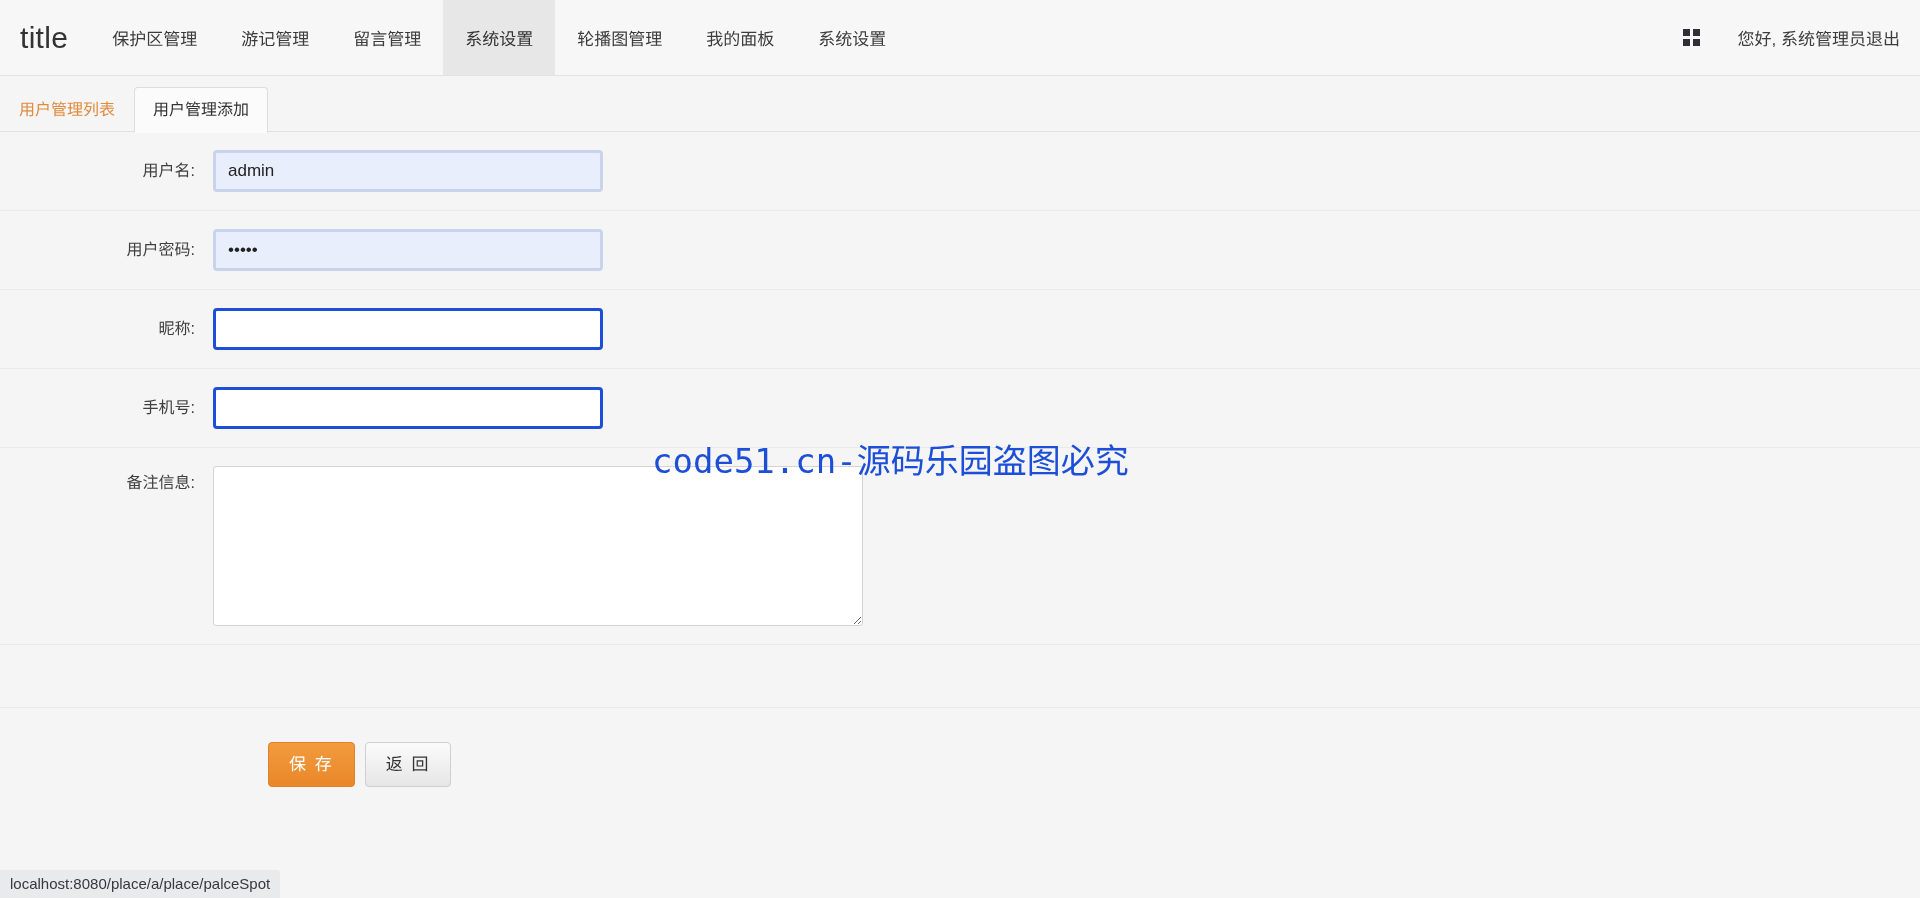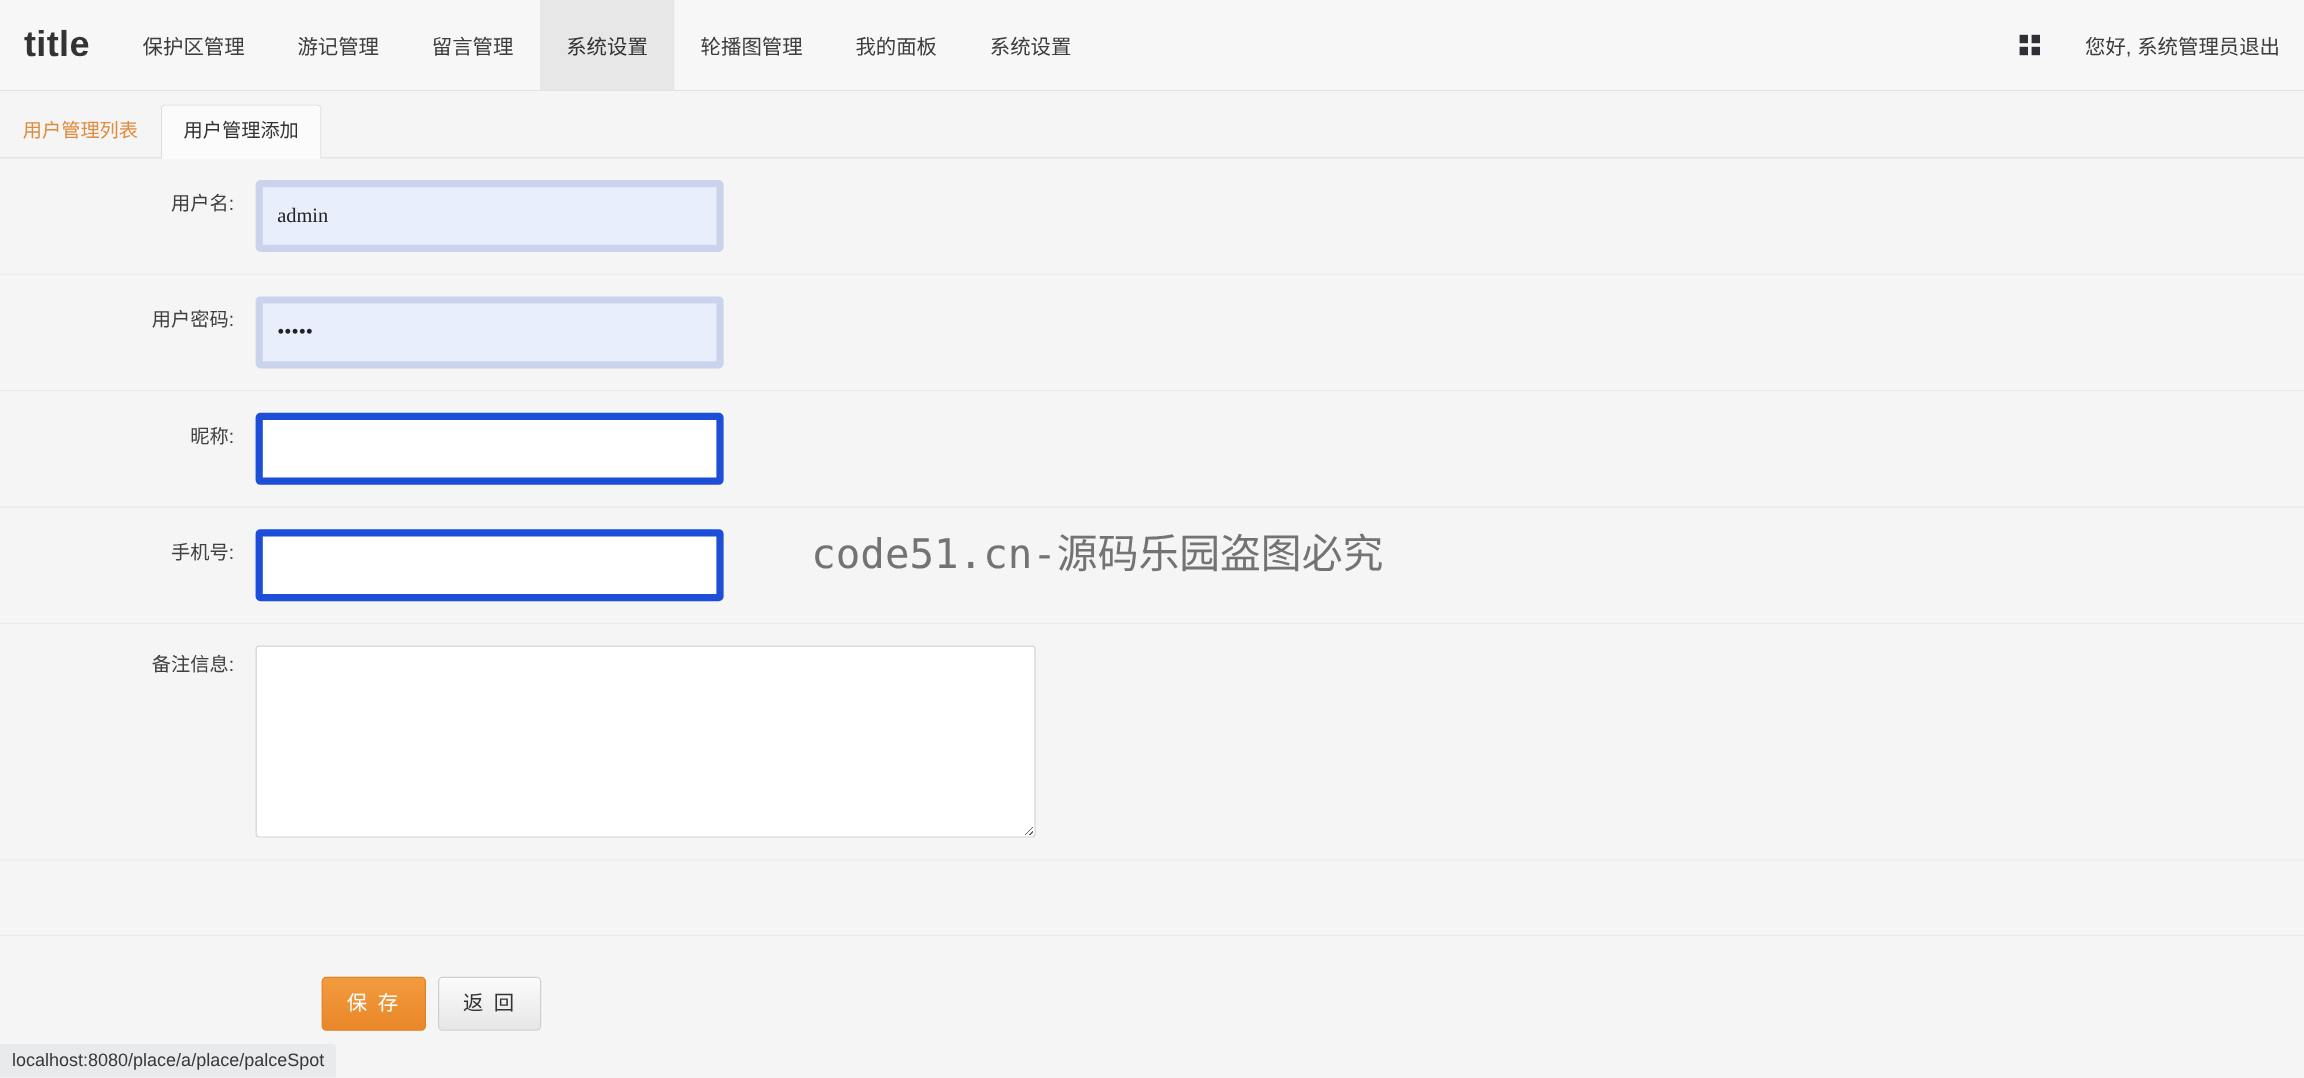--- a/index.html
+++ b/index.html
@@ -28,21 +28,21 @@
     position: relative;
     box-sizing: border-box;
   }
   .brand {
     display: flex;
     align-items: center;
     padding: 0 22px 0 20px;
     font-size: 30px;
     line-height: 1;
     color: #333;
-    font-weight: 700;
+    font-weight: 400;
     letter-spacing: 0.3px;
     cursor: pointer;
     user-select: none;
   }
   .nav-list {
     display: flex;
     align-items: stretch;
     list-style: none;
     margin: 0;
     padding: 0;
@@ -168,28 +168,28 @@
     line-height: 42px;
     box-sizing: border-box;
     user-select: none;
   }
   .form-label.top-align { line-height: 34px; }
   .form-control {
     flex: 1;
   }
   input.text-input {
     width: 390px;
-    height: 60px;
+    height: 42px;
     box-sizing: border-box;
     padding: 6px 12px;
     font-size: 17px;
-    font-family: Liberation Serif, serif;
+    font-family: Liberation Sans, sans-serif;
     color: #333;
     background: #ffffff;
-    border: 6px solid #1d4ed8;
+    border: 3px solid #1d4ed8;
     border-radius: 4px;
     outline: none;
   }
   input.text-input.autofilled {
     background: #e8eefb;
     border-color: #c9d4ec;
     color: #222;
   }
   input.text-input::placeholder { color: #b4b4b4; }
   textarea.area-input {
@@ -240,25 +240,25 @@
   .btn-default {
     background: #f0f0f0;
     background-image: linear-gradient(to bottom, #fbfbfb, #e6e6e6);
     border-color: #cfcfcf;
     color: #333333;
   }
 
   
   .watermark {
     position: absolute;
-    left: 676px;
+    left: 652px;
     top: 434px;
     font-family: "DejaVu Sans Mono", "Liberation Mono", monospace;
     font-size: 34px;
-    color: #737373;
+    color: #1d4ed8;
     white-space: nowrap;
     pointer-events: none;
     user-select: none;
     letter-spacing: 0px;
   }
 
   
   .status-bar {
     position: absolute;
     left: 0;

